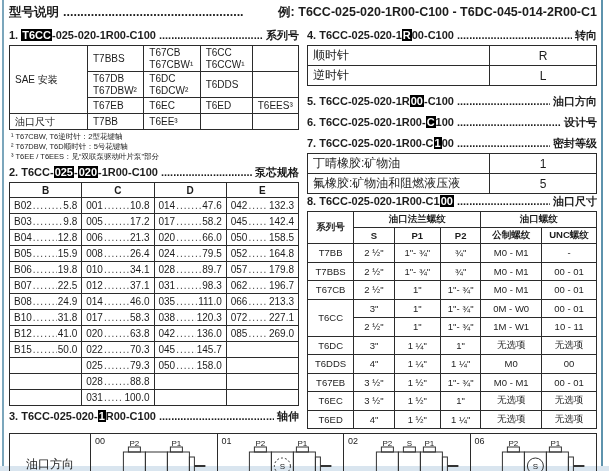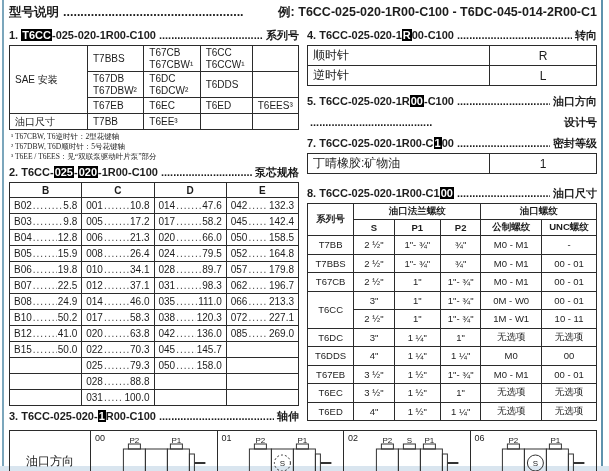--- a/index.html
+++ b/index.html
@@ -28,21 +28,21 @@
   table{border-collapse:collapse;width:100%;table-layout:fixed;}
   td,th{border:1px solid #2b2b2b;font-size:10px;padding:1px 3px;text-align:center;
         vertical-align:middle;font-weight:normal;overflow:hidden;}
   th{font-weight:bold;}
   td.al{text-align:left;padding-left:5px;}
   td.ctr{text-align:center;}
 
   .series-tbl td{white-space:pre-line;text-align:left;padding-left:5px;line-height:1.15;height:13px;}
   .series-tbl td.ctr{text-align:left;}
 
-  .footnotes{margin:2px 0 2px 2px;font-size:7.5px;line-height:1.35;color:#222;font-family:Liberation Serif, serif;}
+  .footnotes{margin:2px 0 2px 2px;font-size:7.5px;line-height:1.35;color:#222;}
 
   .spec-tbl td{height:13px;font-size:10px;padding:1px 4px;}
   .spec-tbl th{height:12px;}
   td.leader{padding:1px 4px;}
   td.leader .cellwrap{display:flex;align-items:flex-start;width:100%;}
   td.leader .dots{flex:1;overflow:hidden;white-space:nowrap;margin:0 1px;color:#444;letter-spacing:1px;}
 
   .rot-tbl td,.seal-tbl td{height:12px;font-size:12px;}
   .port-tbl th{height:12px;font-size:9.5px;padding:1px 1px;}
   .port-tbl td{height:15.5px;font-size:9.5px;padding:1px 1px;}
@@ -359,21 +359,21 @@
                     <span class="dots">........................</span>
                     <span>213.3</span>
                   </span>
                 </td>
               </tr>
               <tr>
                 <td class="leader">
                   <span class="cellwrap">
                     <span>B10</span>
                     <span class="dots">........................</span>
-                    <span>50.2</span>
+                    <span>31.8</span>
                   </span>
                 </td>
                 <td class="leader">
                   <span class="cellwrap">
                     <span>017</span>
                     <span class="dots">........................</span>
                     <span>58.3</span>
                   </span>
                 </td>
                 <td class="leader">
@@ -522,44 +522,49 @@
             </tbody>
         </table>
 
         <div class="sec-head" style="margin-top:8px">
           <span class="model"><span>5. T6CC-025-020-1R</span><span class="hl">00</span><span>-C100</span></span>
           <span class="sh-dots">........................................</span>
           <span>油口方向</span>
         </div>
 
         <div class="sec-head" style="margin-top:6px">
+          <span class="model"><span>6. T6CC-025-020-1R00-</span><span class="hl">C</span><span>100</span></span>
           <span class="sh-dots">........................................</span>
           <span>设计号</span>
         </div>
 
         <div class="sec-head" style="margin-top:6px">
           <span class="model"><span>7. T6CC-025-020-1R00-C</span><span class="hl">1</span><span>00</span></span>
           <span class="sh-dots">........................................</span>
           <span>密封等级</span>
         </div>
 
         <table class="seal-tbl">
           <colgroup>
               <col style="width:63%">
               <col style="width:37%">
             </colgroup>
           <tbody>
               <tr>
                 <td class="al">丁晴橡胶:矿物油</td>
                 <td>1</td>
               </tr>
+              <tr>
+                <td class="al">氟橡胶:矿物油和阻燃液压液</td>
+                <td>5</td>
+              </tr>
             </tbody>
         </table>
 
-        <div class="sec-head" style="margin-top:12px">
+        <div class="sec-head" style="margin-top:0">
           <span class="model"><span>8. T6CC-025-020-1R00-C1</span><span class="hl">00</span><span></span></span>
           <span class="sh-dots">........................................</span>
           <span>油口尺寸</span>
         </div>
 
         <table class="port-tbl">
           <colgroup>
               <col style="width:16%">
               <col style="width:14%">
               <col style="width:16%">

